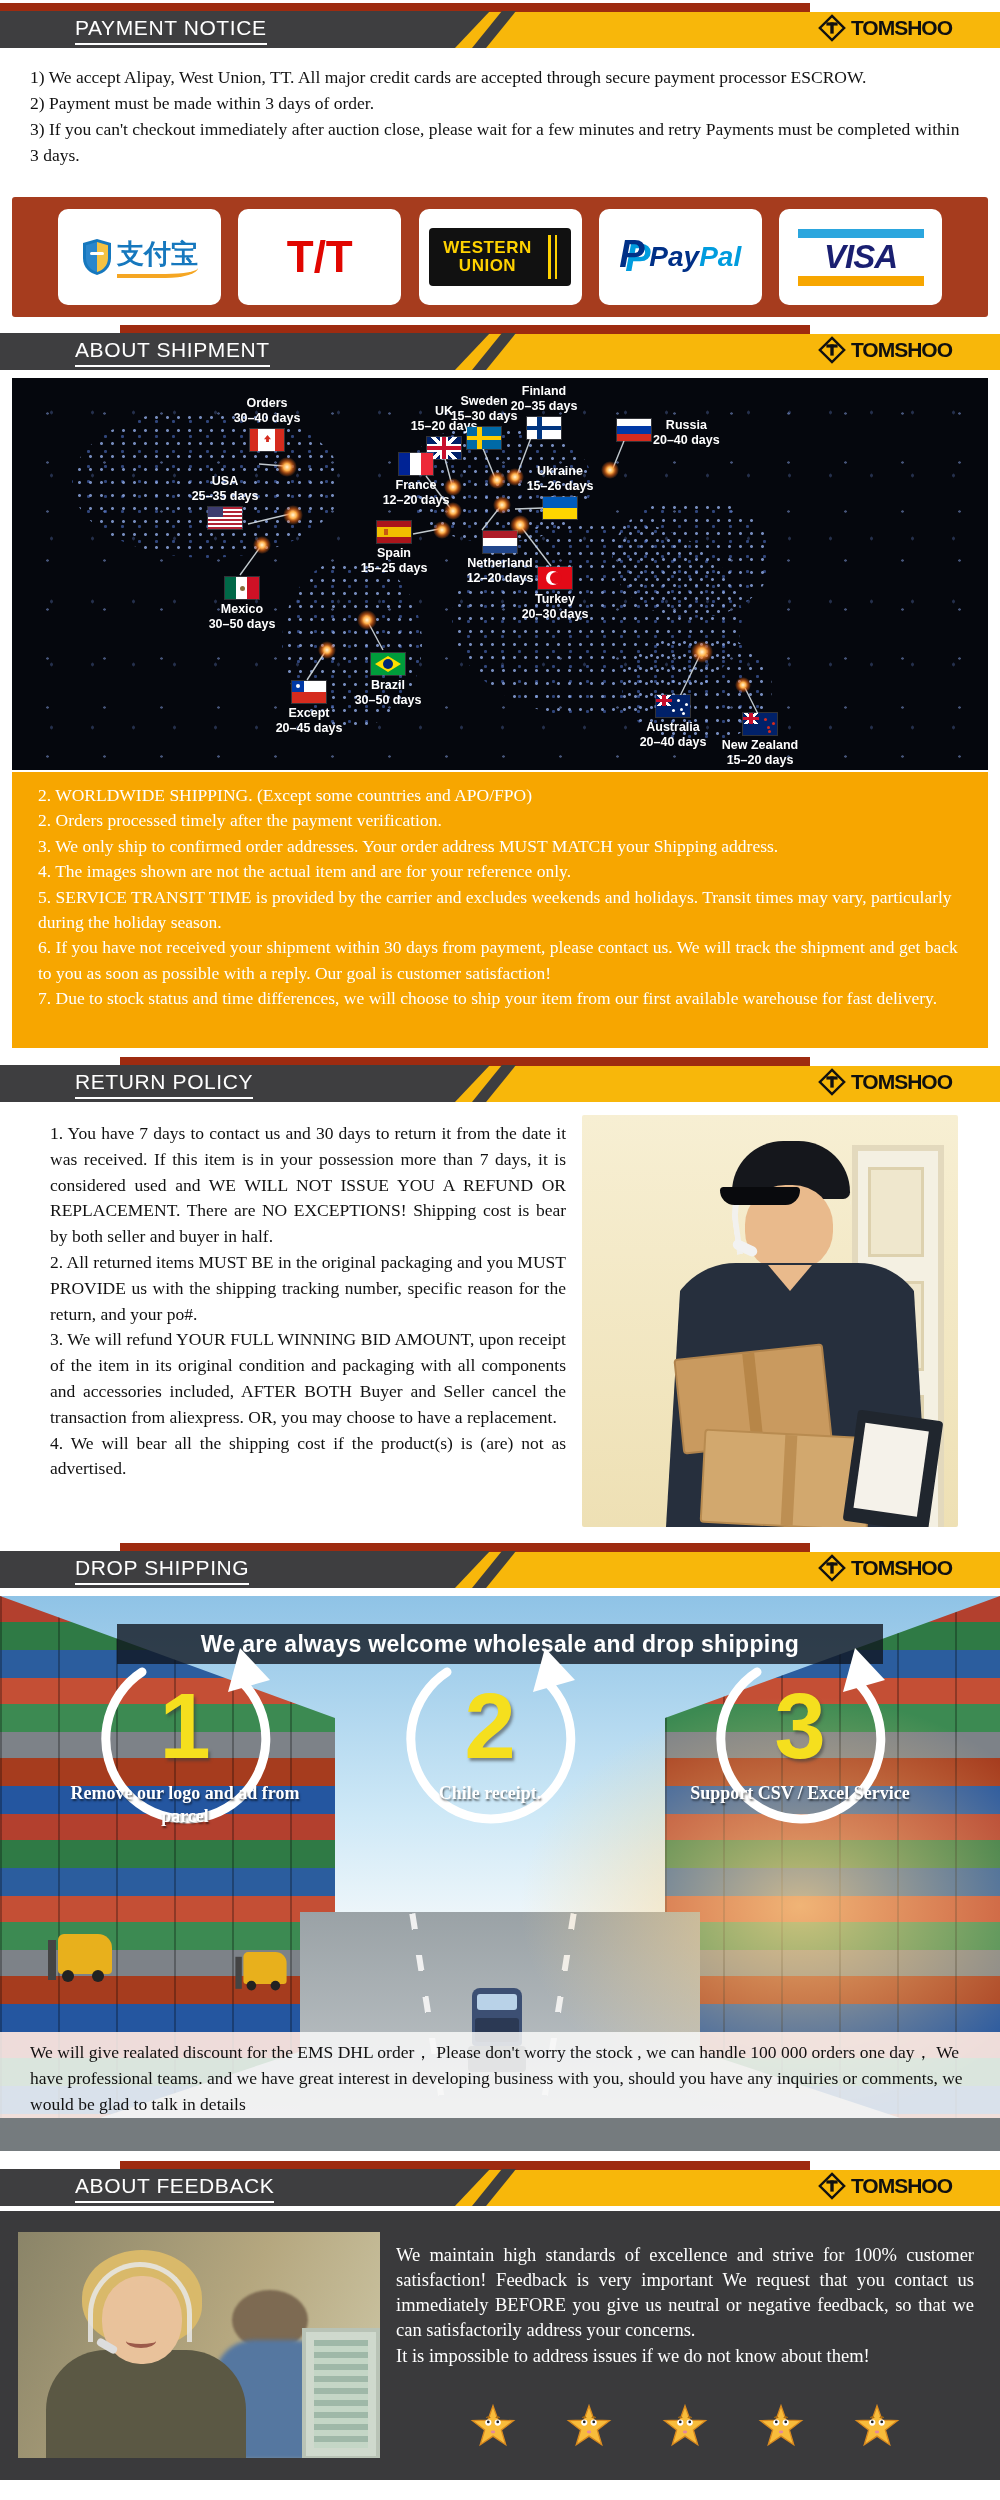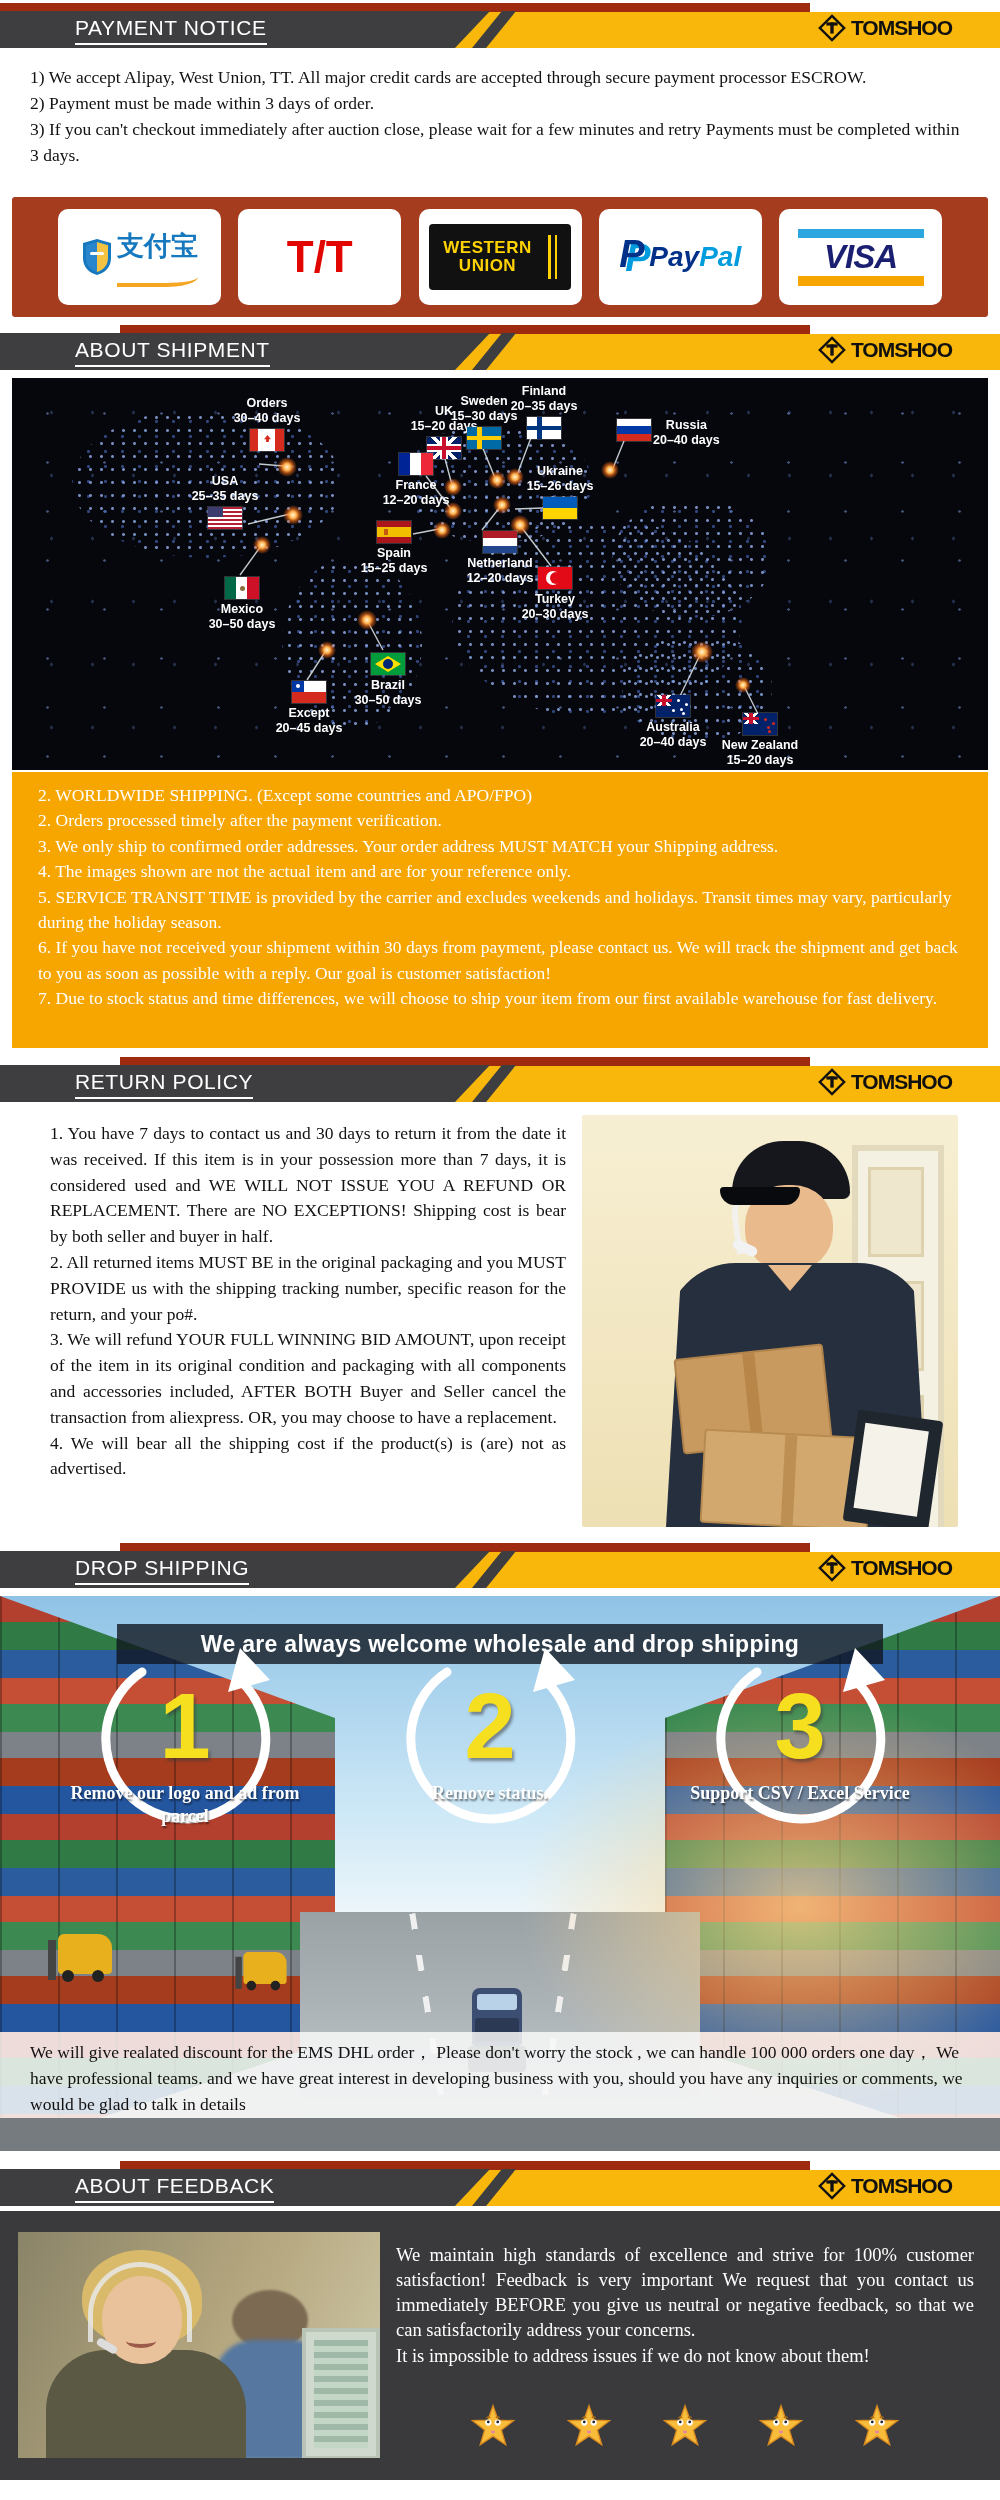--- a/index.html
+++ b/index.html
@@ -27,23 +27,23 @@
 
   
   .pay-text{height:146px;padding:13px 30px 0;font-family:"Liberation Serif",serif;
     font-size:17.5px;line-height:26px;color:#111;overflow:hidden}
   .pay-box{height:120px;margin:0 12px 8px;background:var(--payment-box);
     display:flex;align-items:center;justify-content:space-between;padding:0 46px;border-radius:3px}
   .pay-card{width:163px;height:96px;background:#fff;border-radius:10px;
     display:flex;align-items:center;justify-content:center;flex-direction:column}
   .alipay-row{display:flex;align-items:center;gap:4px}
   .alipay-cn{font-size:27px;font-weight:700;color:#1678be;border-bottom:4px solid #f5a623;
-    border-radius:0 0 40%/0 0 10px 10px;padding-bottom:19px}
+    border-radius:0 0 40%/0 0 10px 10px;padding-bottom:2px}
   .tt-text{font-size:44px;font-weight:800;color:#e10600}
-  .wu-box{width:142px;height:66px;background:#111;border-radius:4px;display:flex;align-items:center;justify-content:center;gap:16px}
+  .wu-box{width:142px;height:58px;background:#111;border-radius:4px;display:flex;align-items:center;justify-content:center;gap:16px}
   .wu-lines{color:#ffd200;font-weight:800;font-size:17px;line-height:18px;letter-spacing:.5px;text-align:center}
   .wu-bars{width:9px;height:44px;border-left:3px solid #ffd200;border-right:2px solid #ffd200}
   .pp-row{display:flex;align-items:center}
   .pp-icon{position:relative;width:30px;height:40px;font-style:italic;font-weight:800;font-size:38px;line-height:38px}
   .pp-icon .p1{position:absolute;left:6px;top:2px;color:#009cde}
   .pp-icon .p2{position:absolute;left:0;top:-2px;color:#003087}
   .pp-text{font-style:italic;font-weight:800;font-size:28px}
   .pp-text .pay{color:#003087}.pp-text .pal{color:#009cde}
   .visa-card{gap:4px}
   .visa-topbar{width:126px;height:9px;background:#2ba6de}
@@ -557,21 +557,21 @@
       </svg>
       <div class="num">1</div>
       <div class="cap">Remove our logo and ad from parcel</div>
     </div>
     <div class="step" style="left:490px;top:46px">
       <svg class="ring" width="190" height="190" viewBox="0 0 190 190">
         <path d="M 52 30 A 80 80 0 1 0 152 40" fill="none" stroke="#fff" stroke-width="9" stroke-linecap="round"></path>
         <polygon points="150,6 180,38 138,50" fill="#fff"></polygon>
       </svg>
       <div class="num">2</div>
-      <div class="cap">Remove status.</div>
+      <div class="cap">Chile receipt.</div>
     </div>
     <div class="step" style="left:800px;top:46px">
       <svg class="ring" width="190" height="190" viewBox="0 0 190 190">
         <path d="M 52 30 A 80 80 0 1 0 152 40" fill="none" stroke="#fff" stroke-width="9" stroke-linecap="round"></path>
         <polygon points="150,6 180,38 138,50" fill="#fff"></polygon>
       </svg>
       <div class="num">3</div>
       <div class="cap">Support CSV / Excel Service</div>
     </div>
 

